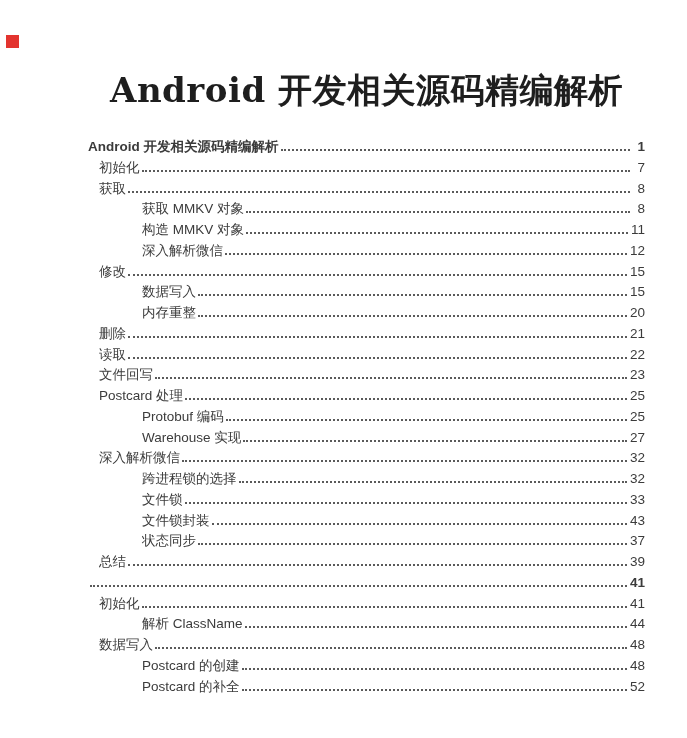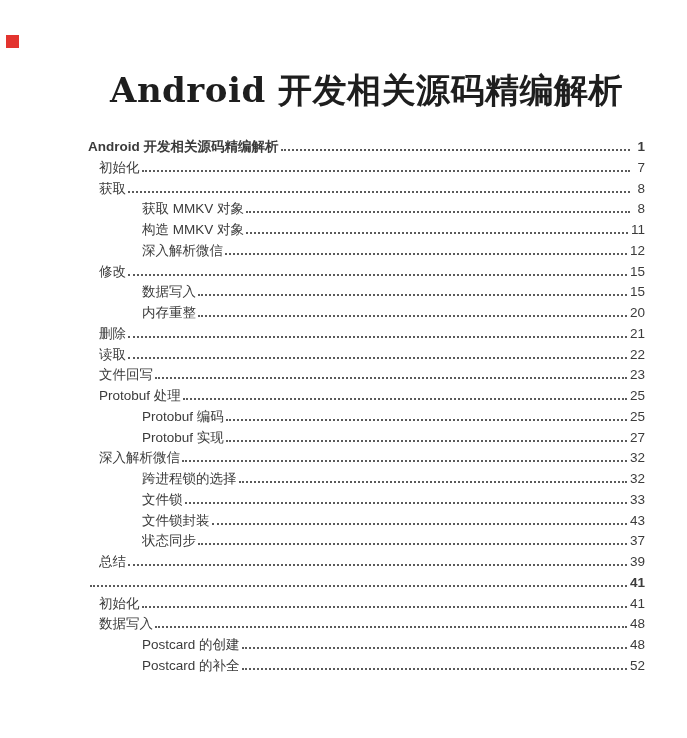--- a/index.html
+++ b/index.html
@@ -135,31 +135,31 @@
       <span class="toc-label">读取</span>
       <span class="toc-dots"></span>
       <span class="toc-page">22</span>
     </div>
       <div class="toc-row lvl-1">
       <span class="toc-label">文件回写</span>
       <span class="toc-dots"></span>
       <span class="toc-page">23</span>
     </div>
       <div class="toc-row lvl-1">
-      <span class="toc-label">Protobuf 处理</span>
+      <span class="toc-label">Postcard 处理</span>
       <span class="toc-dots"></span>
       <span class="toc-page">25</span>
     </div>
       <div class="toc-row lvl-2">
       <span class="toc-label">Protobuf 编码</span>
       <span class="toc-dots"></span>
       <span class="toc-page">25</span>
     </div>
       <div class="toc-row lvl-2">
-      <span class="toc-label">Protobuf 实现</span>
+      <span class="toc-label">Warehouse 实现</span>
       <span class="toc-dots"></span>
       <span class="toc-page">27</span>
     </div>
       <div class="toc-row lvl-1">
       <span class="toc-label">深入解析微信</span>
       <span class="toc-dots"></span>
       <span class="toc-page">32</span>
     </div>
       <div class="toc-row lvl-2">
       <span class="toc-label">跨进程锁的选择</span>
@@ -188,20 +188,25 @@
     </div>
       <div class="toc-row lvl-0">
       <span class="toc-dots"></span>
       <span class="toc-page">41</span>
     </div>
       <div class="toc-row lvl-1">
       <span class="toc-label">初始化</span>
       <span class="toc-dots"></span>
       <span class="toc-page">41</span>
     </div>
+      <div class="toc-row lvl-2">
+      <span class="toc-label">解析 ClassName</span>
+      <span class="toc-dots"></span>
+      <span class="toc-page">44</span>
+    </div>
       <div class="toc-row lvl-1">
       <span class="toc-label">数据写入</span>
       <span class="toc-dots"></span>
       <span class="toc-page">48</span>
     </div>
       <div class="toc-row lvl-2">
       <span class="toc-label">Postcard 的创建</span>
       <span class="toc-dots"></span>
       <span class="toc-page">48</span>
     </div>

